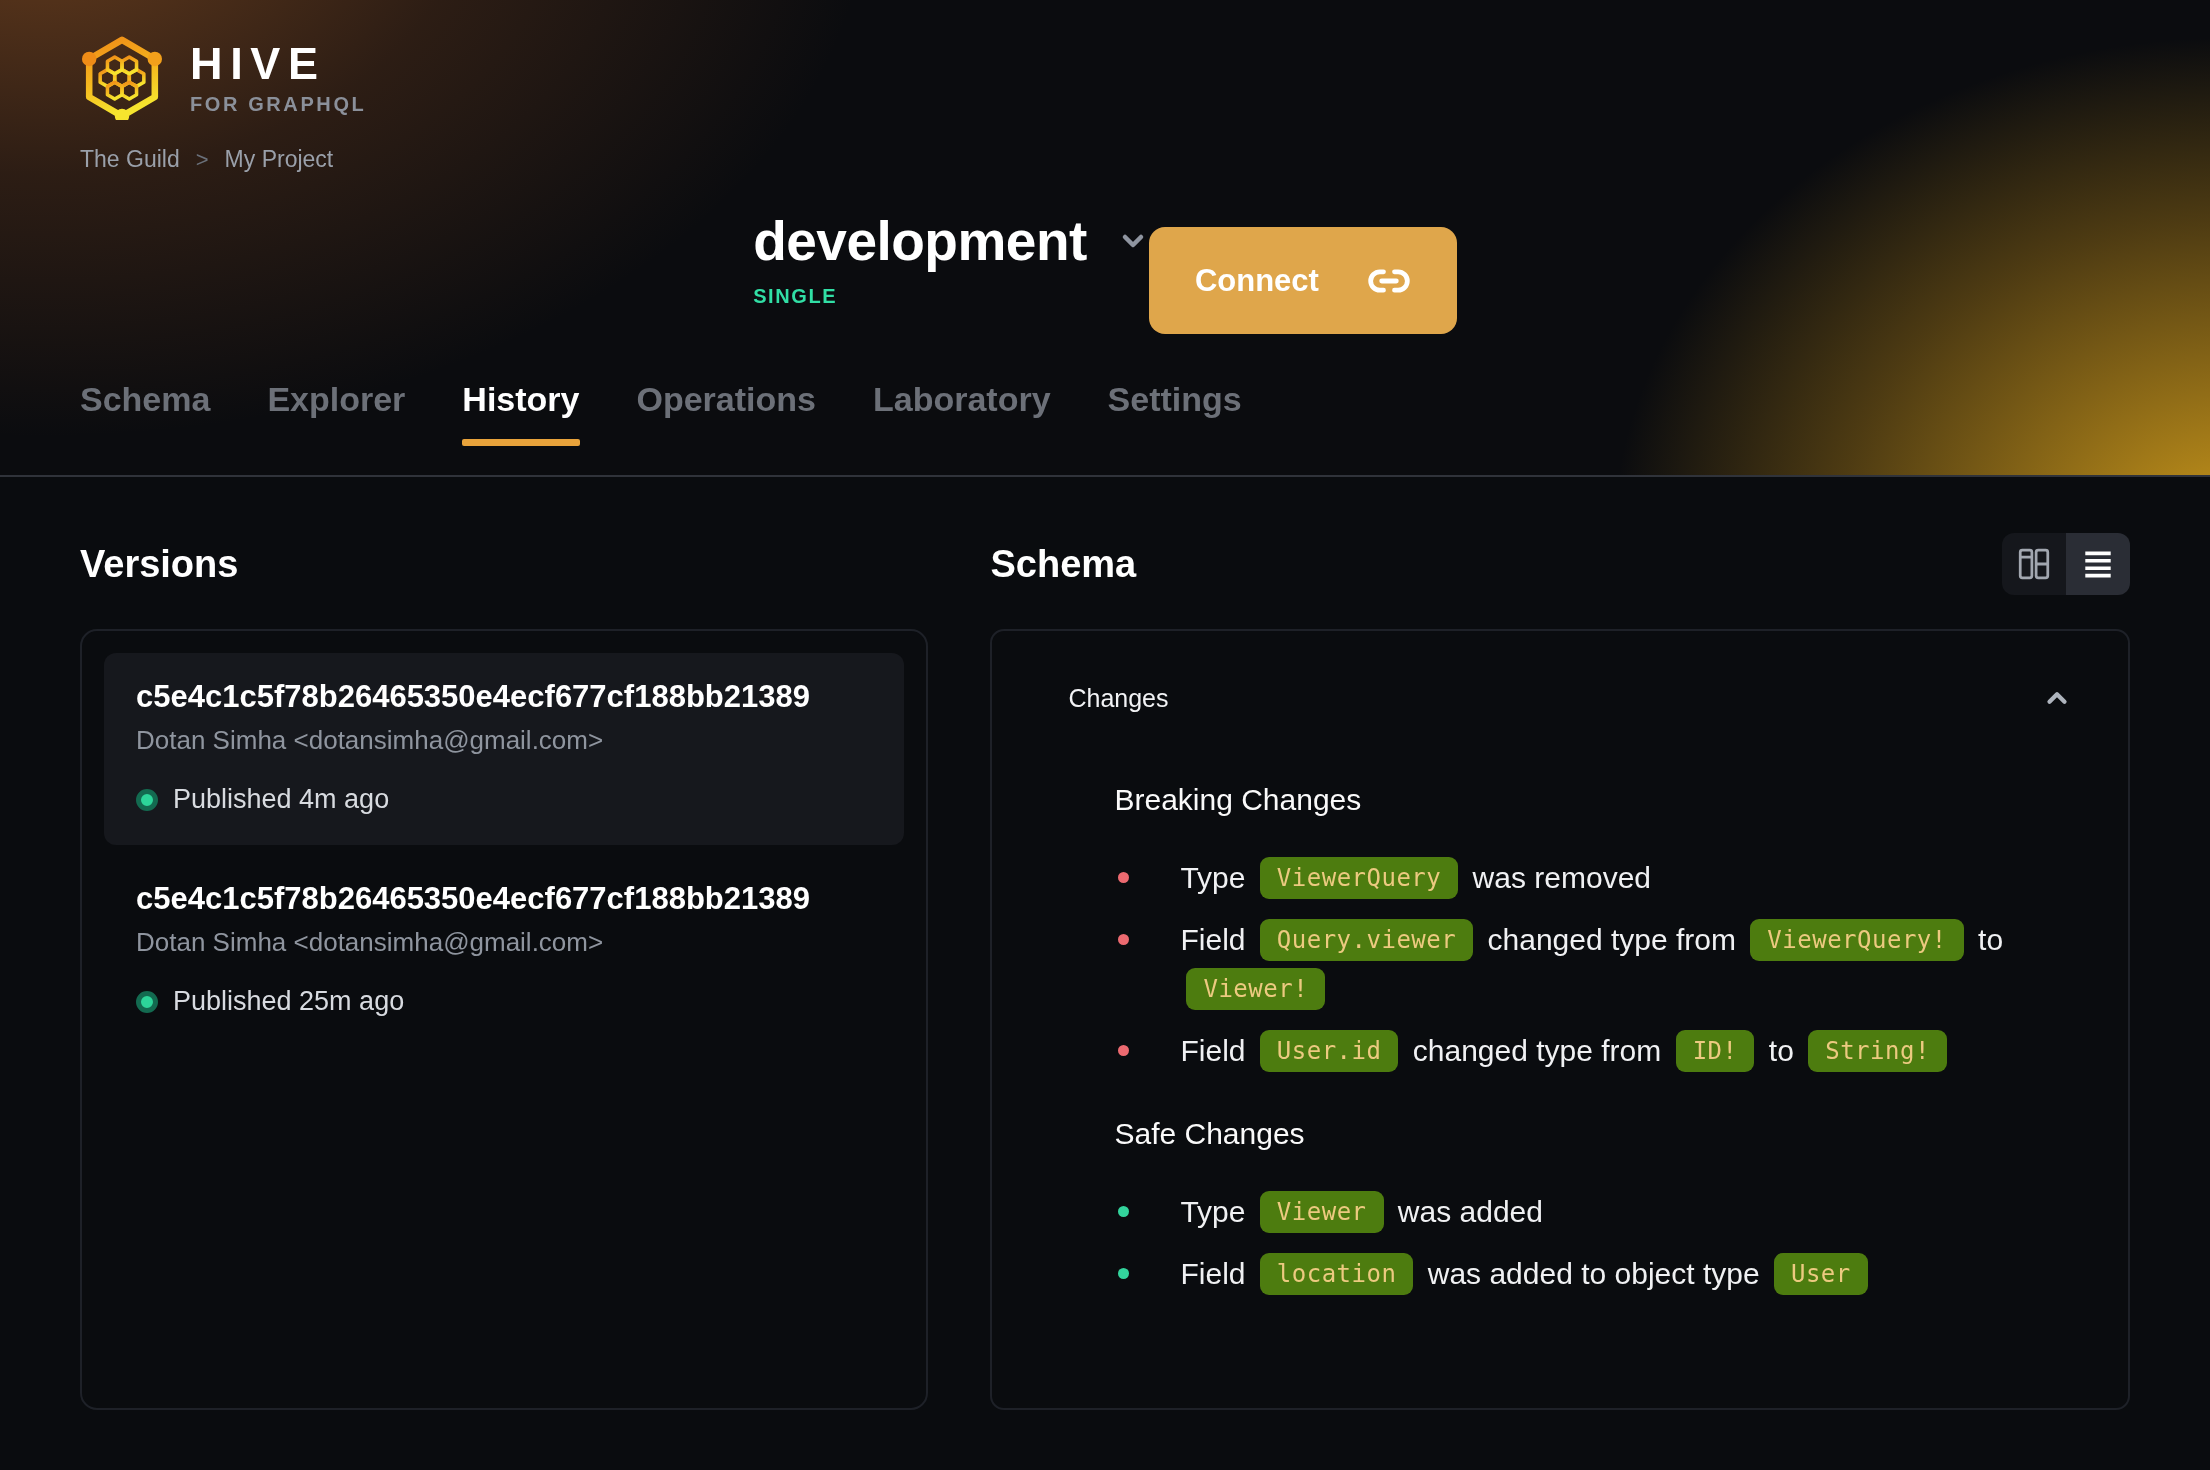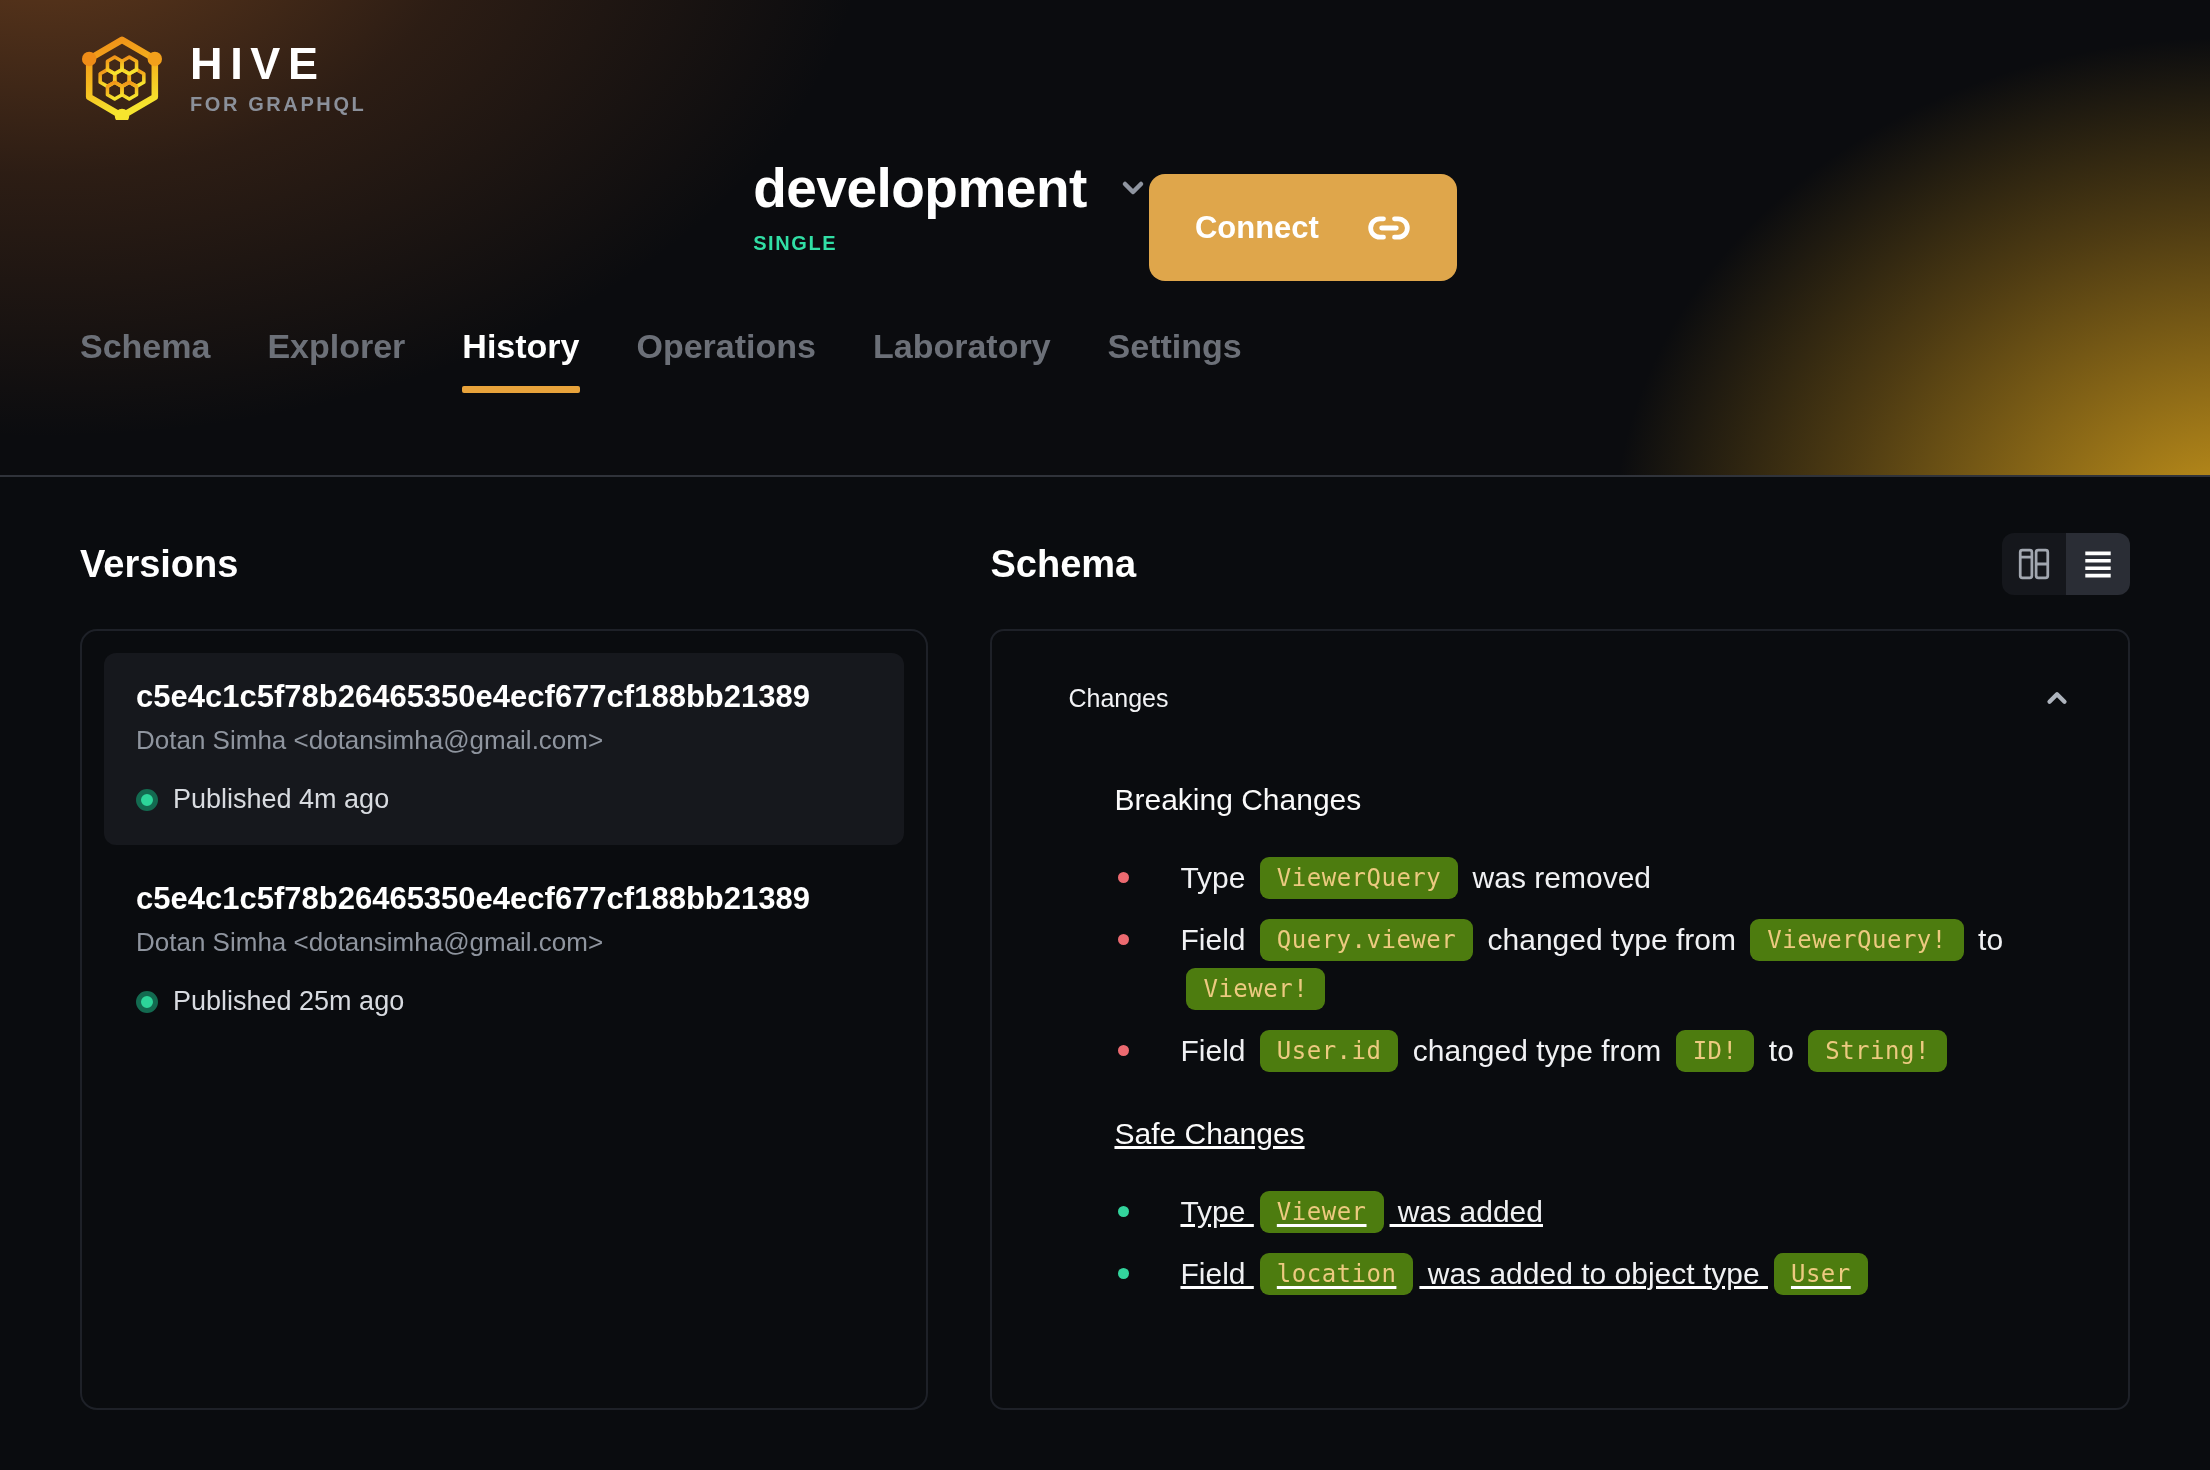--- a/index.html
+++ b/index.html
@@ -59,21 +59,21 @@
   .view-toggle{ display:flex; border-radius:12px; overflow:hidden; }
   .view-toggle button{ width:64px; height:62px; border:none; display:flex; align-items:center; justify-content:center; cursor:pointer; }
   .view-toggle .seg-left{ background:#15171c; }
   .view-toggle .seg-right{ background:#2a2d35; }
 
   
   .changes-panel{ padding:52px 56px 0 76px; }
   .changes-head{ display:flex; align-items:center; justify-content:space-between; cursor:pointer; }
   .changes-title{ font-size:25px; font-weight:500; color:#f2f3f5; }
   .changes-body{ margin-top:70px; padding-left:46px; }
-  .change-section + .change-section{ margin-top:42px;text-decoration:underline; }
+  .change-section + .change-section{ margin-top:42px; }
   .section-title{ font-size:30px; font-weight:500; color:#fafafa; margin-bottom:36px; }
   .change-list{ list-style:none; }
   .change-list li{ position:relative; padding-left:66px; font-size:30px; line-height:1.65; color:#f0f1f3; margin-bottom:12px; }
   .change-list li::before{ content:''; position:absolute; left:4px; top:19px; width:11px; height:11px; border-radius:50%; }
   .change-list.breaking li::before{ background:#ec6a70; }
   .change-list.safe li::before{ background:#33d49c; }
   .code-chip{
     font-family:"DejaVu Sans Mono","Liberation Mono",monospace;
     font-size:24px; letter-spacing:0.5px; color:#ecca80;
     background:#4d7c0f; border-radius:9px; padding:7px 17px; margin:0 6px;
@@ -109,20 +109,25 @@
             <use href="#hx" x="-5.54" y="-9.6"></use>
         </g>
       </svg>
     </span>
     <div>
       <div class="brand-name">HIVE</div>
       <div class="brand-tagline">FOR GRAPHQL</div>
     </div>
   </div>
 
+  <div class="breadcrumb">
+    <a>The Guild</a>
+    <span class="sep">&gt;</span>
+    <a>My Project</a>
+  </div>
 
   <div class="title-row">
     <div>
       <div class="title-line">
         <h1 class="target-title">development</h1>
         <svg class="chev" width="32" height="32" viewBox="0 0 24 24">
             <polyline points="6,9 12,15 18,9"></polyline>
           </svg>
       </div>
       <div class="env-badge">SINGLE</div>

